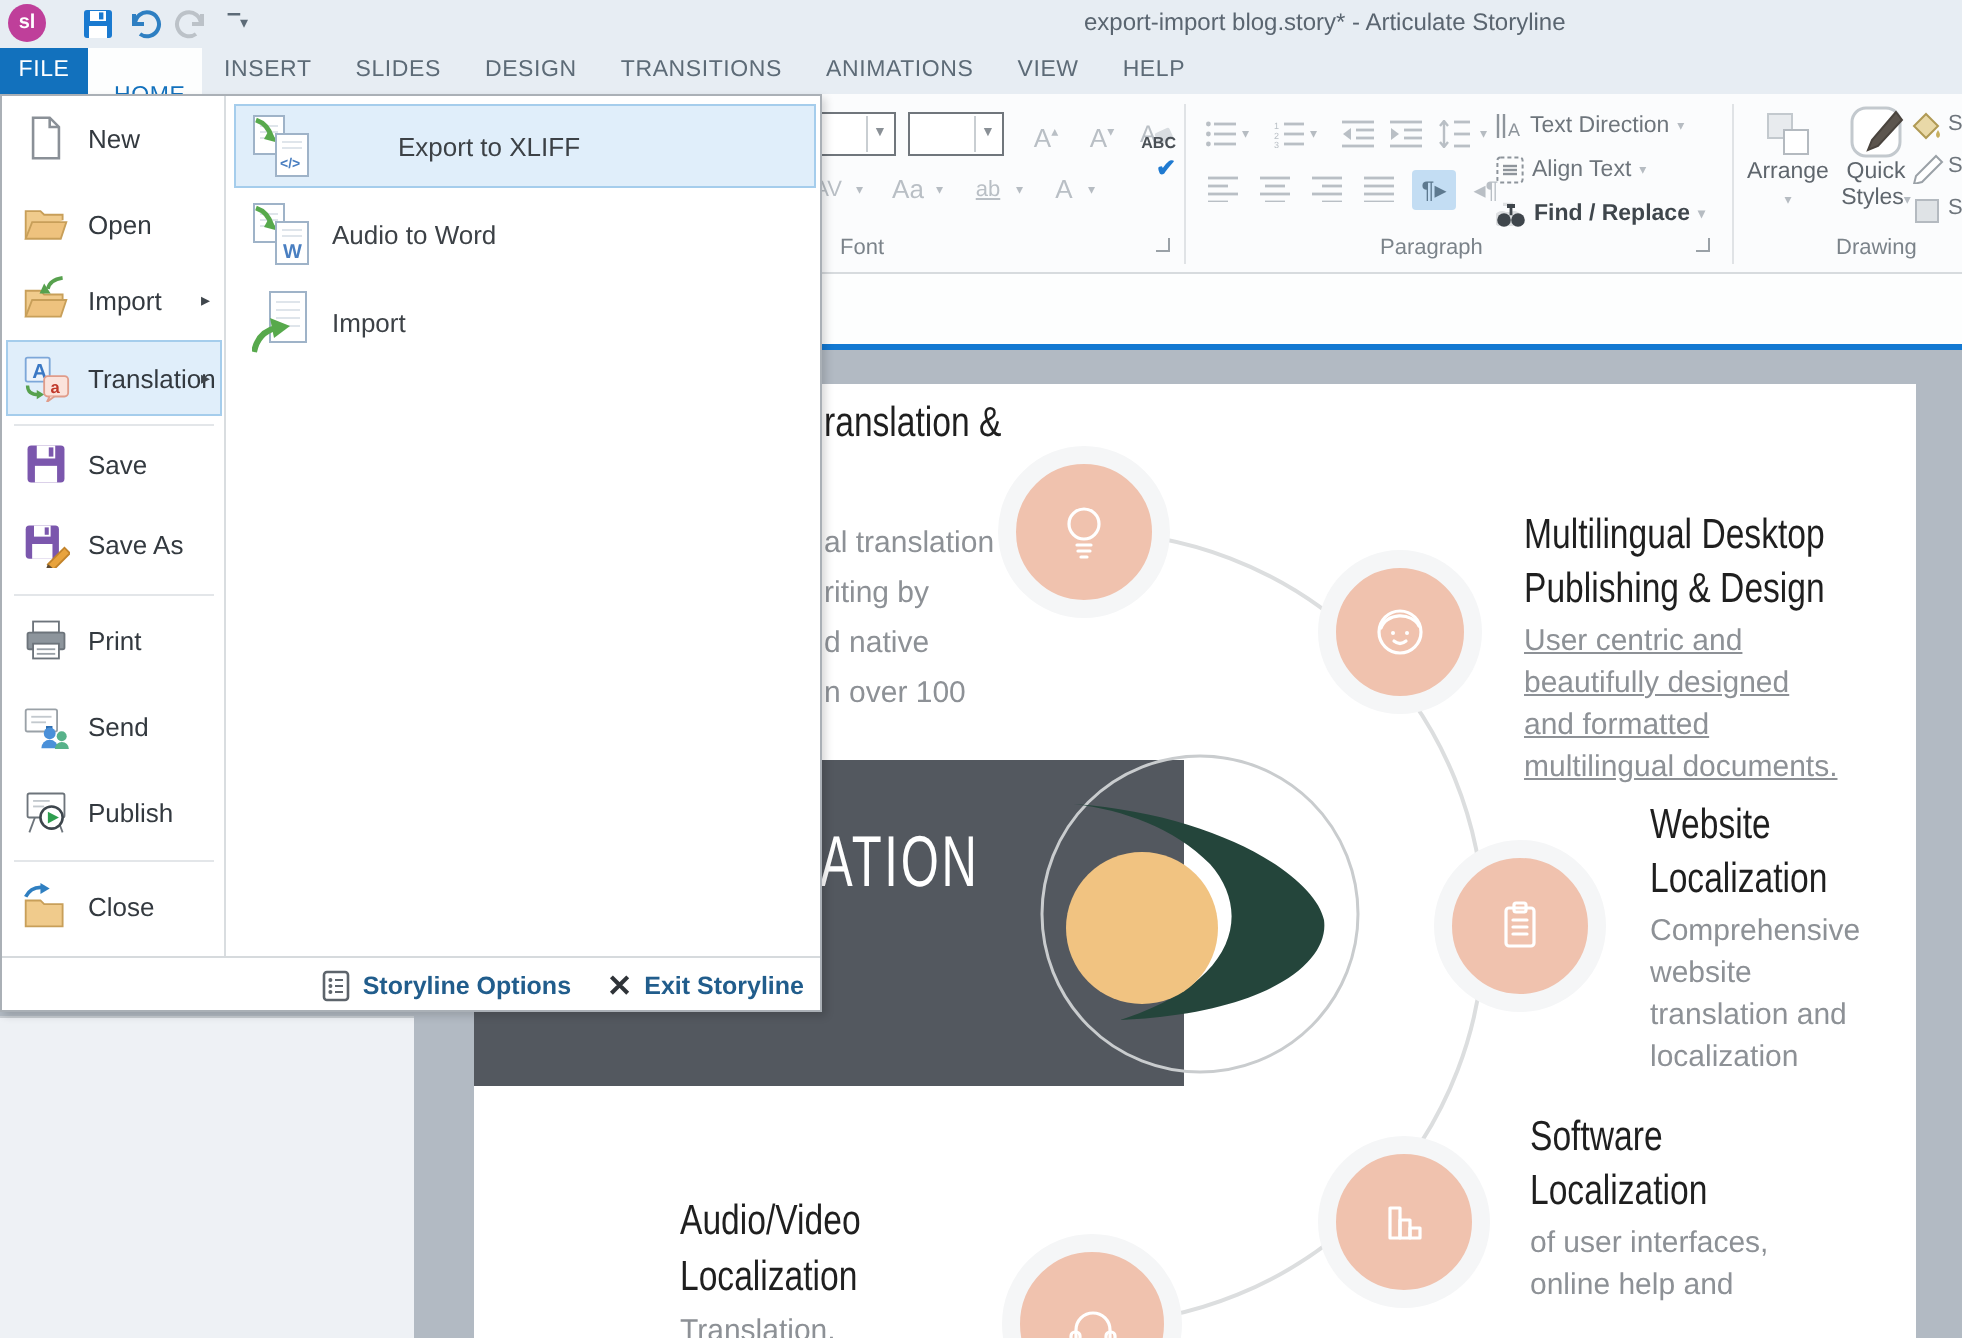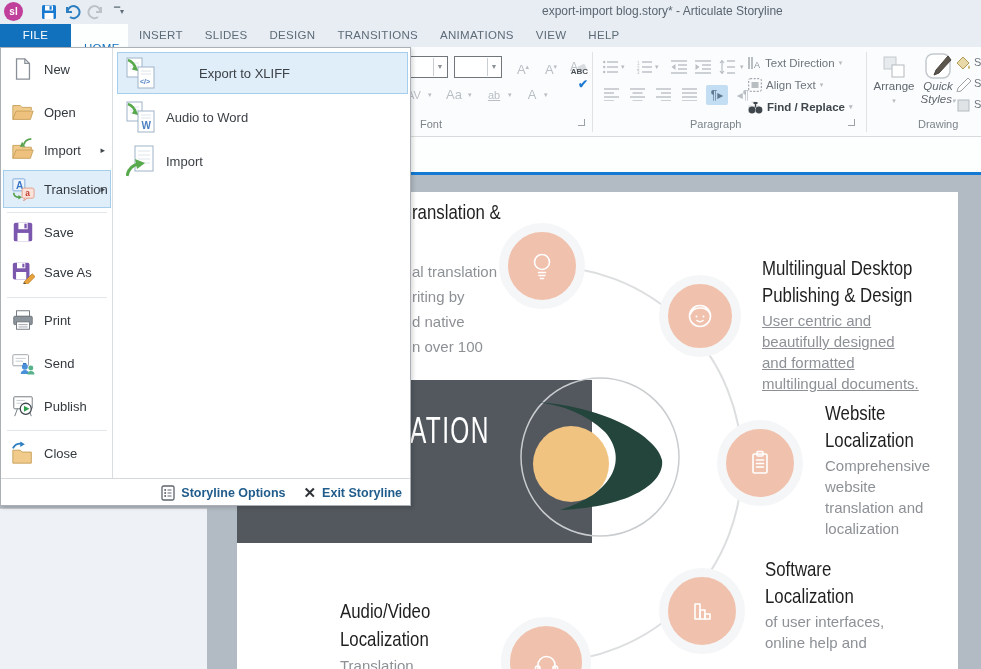--- a/index.html
+++ b/index.html
@@ -11,21 +11,21 @@
   
   #titlebar { position:absolute; left:0; top:0; width:981px; height:24px; background:#e7edf3; }
   .app-badge { position:absolute; left:4px; top:2px; width:19px; height:19px; border-radius:50%;
     background:#bf3f9a; color:#fff; font-size:10px; font-weight:bold; text-align:center; line-height:19px; }
   .qat-btn { position:absolute; top:2px; width:22px; height:20px; text-align:center; }
   #win-title { position:absolute; left:542px; top:4px; font-size:12px; color:#5a6570; white-space:nowrap; }
 
   
   #tabbar { position:absolute; left:0; top:24px; width:981px; height:23px; display:flex; background:#e7edf3; }
   .tab { height:23px; line-height:23px; padding:0 11px; font-size:11.5px; letter-spacing:.3px; color:#5d6b77; text-align:center; }
-  .tab.file { background:#1271bd; color:#fff; width:71px; padding:0; }
+  .tab.file { background:#1271bd; color:#fff; width:44px; padding:0; }
   .tab.home { background:#fdfefe; color:#1271bd; width:57px; padding:13px; }
 
   
   #ribbon { position:absolute; left:0; top:47px; width:981px; height:90px; background:#fbfcfd; border-bottom:1px solid #d7dbde; }
   .gsep { position:absolute; top:5px; width:1px; height:80px; background:#e0e3e6; }
   .glabel { position:absolute; top:71px; font-size:11px; color:#7b838a; }
   .launcher { position:absolute; top:72px; width:7px; height:7px; border-left:1px solid #9aa1a7; border-bottom:1px solid #9aa1a7; transform:rotate(270deg); }
   .combo { position:absolute; height:22px; background:#fff; border:1px solid #70767c; }
   .combo .drop { position:absolute; right:1px; top:1px; width:13px; height:18px; border-left:1px solid #c9ced2; color:#8a9096; font-size:7px; text-align:center; line-height:18px; }
   .rbtn { position:absolute; height:22px; color:#b9bfc5; font-size:13px; text-align:center; line-height:22px; }
@@ -289,21 +289,21 @@
     <div class="launcher" style="left:848px;"></div>
     <div class="gsep" style="left:866px;"></div>
 
     <div class="abs" style="left:872px; top:7px; width:44px; text-align:center;">
       <svg width="26" height="26" viewBox="0 0 26 26" style="margin:0 auto">
           <rect x="3" y="3" width="12" height="12" fill="#e8ebee" stroke="#c3c9ce"></rect>
           <rect x="11" y="11" width="12" height="12" fill="#fff" stroke="#b4bac0"></rect>
         </svg>
       <div class="bigbtn-label"><span>Arrange</span><br><span class="caret">▾</span></div>
     </div>
-    <div class="abs" style="left:916px; top:5px; width:44px; text-align:center;font-style:italic;">
+    <div class="abs" style="left:916px; top:5px; width:44px; text-align:center;">
       <svg width="32" height="28" viewBox="0 0 32 28" style="margin:0 auto">
           <rect x="4" y="2" width="24" height="24" rx="7" fill="#fff" stroke="#c3c9ce" stroke-width="1.5"></rect>
           <path d="M26 4 L14 18 l-2 5 5-2 L29 8 z" fill="#5c554e" stroke="#4a443e"></path>
         </svg>
       <div class="bigbtn-label"><span>Quick</span><br><span>Styles</span><span class="caret">▾</span></div>
     </div>
     <div class="abs" style="left:956px; top:9px;">
       <svg width="16" height="15" viewBox="0 0 16 15">
           <path d="M7 1 L13 7 L7 13 L1 7 z" fill="#e9d9a8" stroke="#b09a55"></path>
           <path d="M13 9 q2 3 0 4 q-2-1 0-4" fill="#c8b060"></path>

